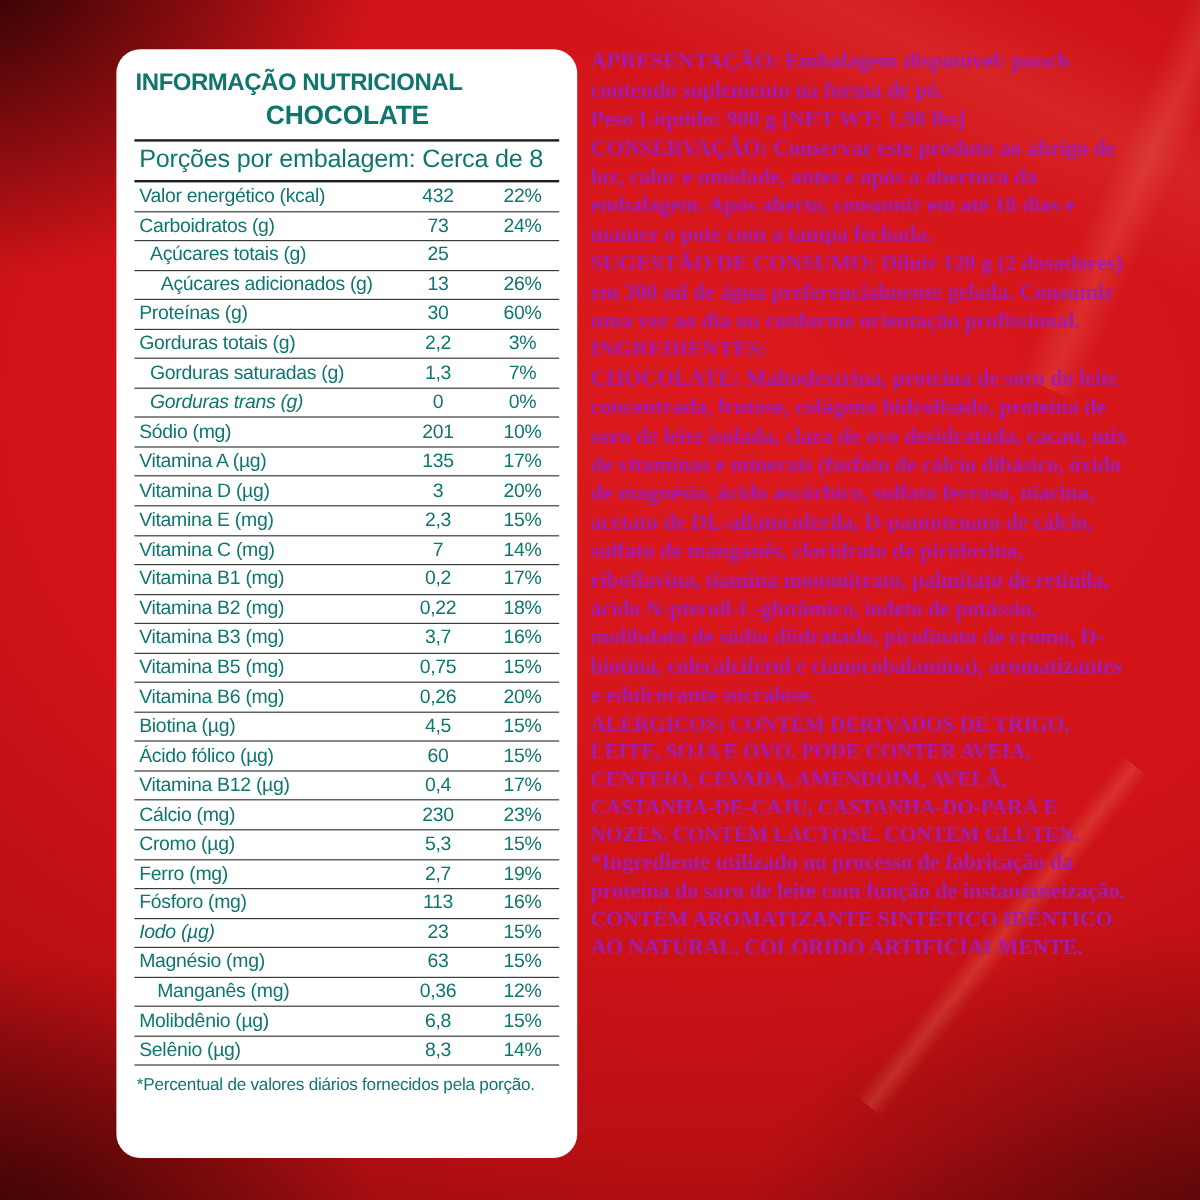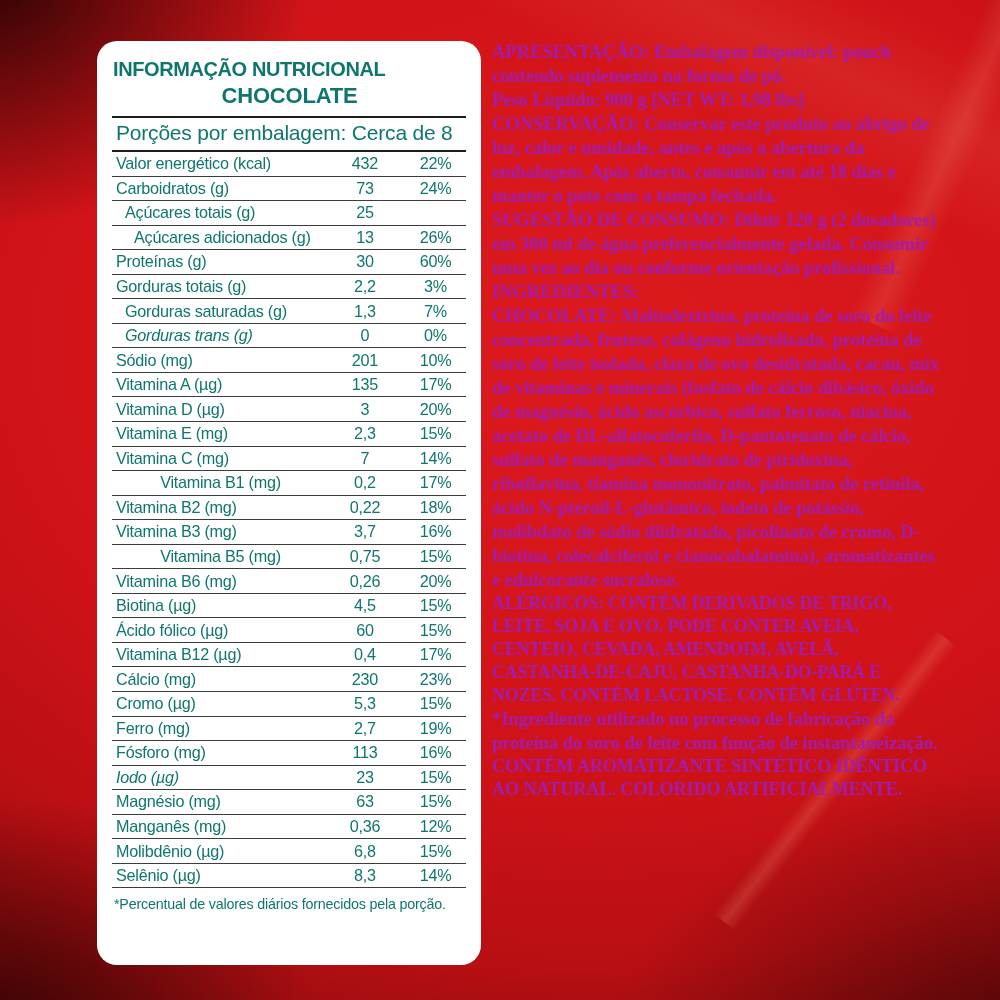--- a/index.html
+++ b/index.html
@@ -141,39 +141,39 @@
     <span class="c3 rdv">15%</span>
   </div>
 
   <div class="nrow">
     <span class="c1 rlabel" style="padding-left: 4px;">Vitamina C (mg)</span>
     <span class="c2 ramount">7</span>
     <span class="c3 rdv">14%</span>
   </div>
 
   <div class="nrow">
-    <span class="c1 rlabel" style="padding-left: 4px; text-align: center;">Vitamina B1 (mg)</span>
+    <span class="c1 rlabel" style="padding-left: 4px;">Vitamina B1 (mg)</span>
     <span class="c2 ramount">0,2</span>
     <span class="c3 rdv">17%</span>
   </div>
 
   <div class="nrow">
     <span class="c1 rlabel" style="padding-left: 4px;">Vitamina B2 (mg)</span>
     <span class="c2 ramount">0,22</span>
     <span class="c3 rdv">18%</span>
   </div>
 
   <div class="nrow">
     <span class="c1 rlabel" style="padding-left: 4px;">Vitamina B3 (mg)</span>
     <span class="c2 ramount">3,7</span>
     <span class="c3 rdv">16%</span>
   </div>
 
   <div class="nrow">
-    <span class="c1 rlabel" style="padding-left: 4px; text-align: center;">Vitamina B5 (mg)</span>
+    <span class="c1 rlabel" style="padding-left: 4px;">Vitamina B5 (mg)</span>
     <span class="c2 ramount">0,75</span>
     <span class="c3 rdv">15%</span>
   </div>
 
   <div class="nrow">
     <span class="c1 rlabel" style="padding-left: 4px;">Vitamina B6 (mg)</span>
     <span class="c2 ramount">0,26</span>
     <span class="c3 rdv">20%</span>
   </div>
 
@@ -225,21 +225,21 @@
     <span class="c3 rdv">15%</span>
   </div>
 
   <div class="nrow">
     <span class="c1 rlabel" style="padding-left: 4px;">Magnésio (mg)</span>
     <span class="c2 ramount">63</span>
     <span class="c3 rdv">15%</span>
   </div>
 
   <div class="nrow">
-    <span class="c1 rlabel" style="padding-left: 4px;">Manganês (mg)</span>
+    <span class="c1 rlabel" style="padding-left: 4px; margin-left: 15px;">Manganês (mg)</span>
     <span class="c2 ramount">0,36</span>
     <span class="c3 rdv">12%</span>
   </div>
 
   <div class="nrow">
     <span class="c1 rlabel" style="padding-left: 4px;">Molibdênio (µg)</span>
     <span class="c2 ramount">6,8</span>
     <span class="c3 rdv">15%</span>
   </div>
 

